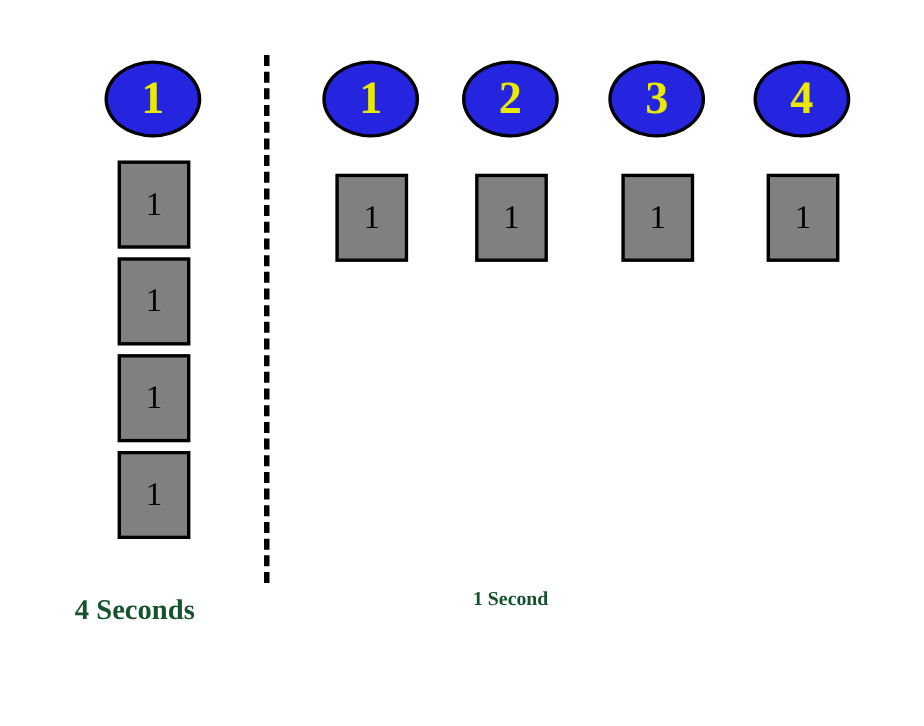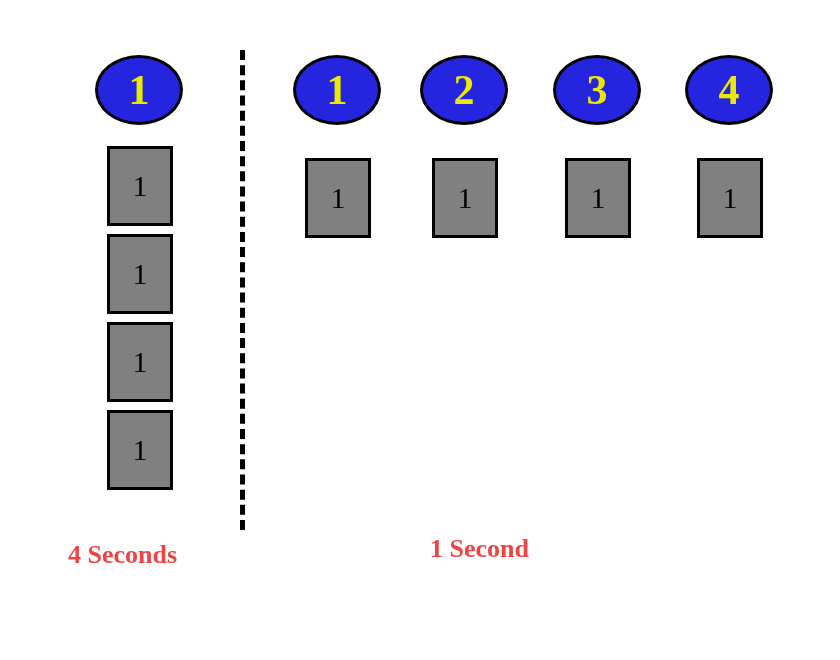--- a/index.html
+++ b/index.html
@@ -29,21 +29,21 @@
       border: 3px solid #000;
       background: #808080;
       display: flex;
       align-items: center;
       justify-content: center;
       font-weight: normal;
     }
     .label {
       position: absolute;
       font-weight: bold;
-      color: #ef4444;
+      color: #14532d;
     }
     .divider {
       position: absolute;
       border-left: 5px dashed #000;
     }
   </style>
 </head>
 <body>
 
 <div class="canvas">
@@ -88,15 +88,15 @@
   <div class="block" style="left:432px; top:158px; width:66px; height:80px; font-size:30px; color:#000;">
     <span>1</span>
   </div>
   <div class="block" style="left:565px; top:158px; width:66px; height:80px; font-size:30px; color:#000;">
     <span>1</span>
   </div>
   <div class="block" style="left:697px; top:158px; width:66px; height:80px; font-size:30px; color:#000;">
     <span>1</span>
   </div>
 
-  <div class="label" style="left:430px; top:534px; font-size:26px;">1 Second</div>
+  <div class="label" style="left:430px; top:534px; font-size:18px;">1 Second</div>
 
 </div>
 
 </body></html>

